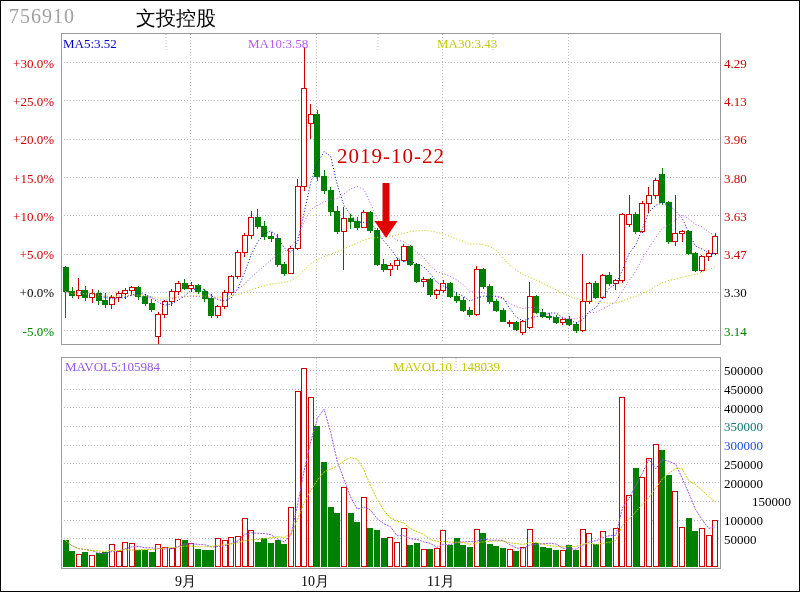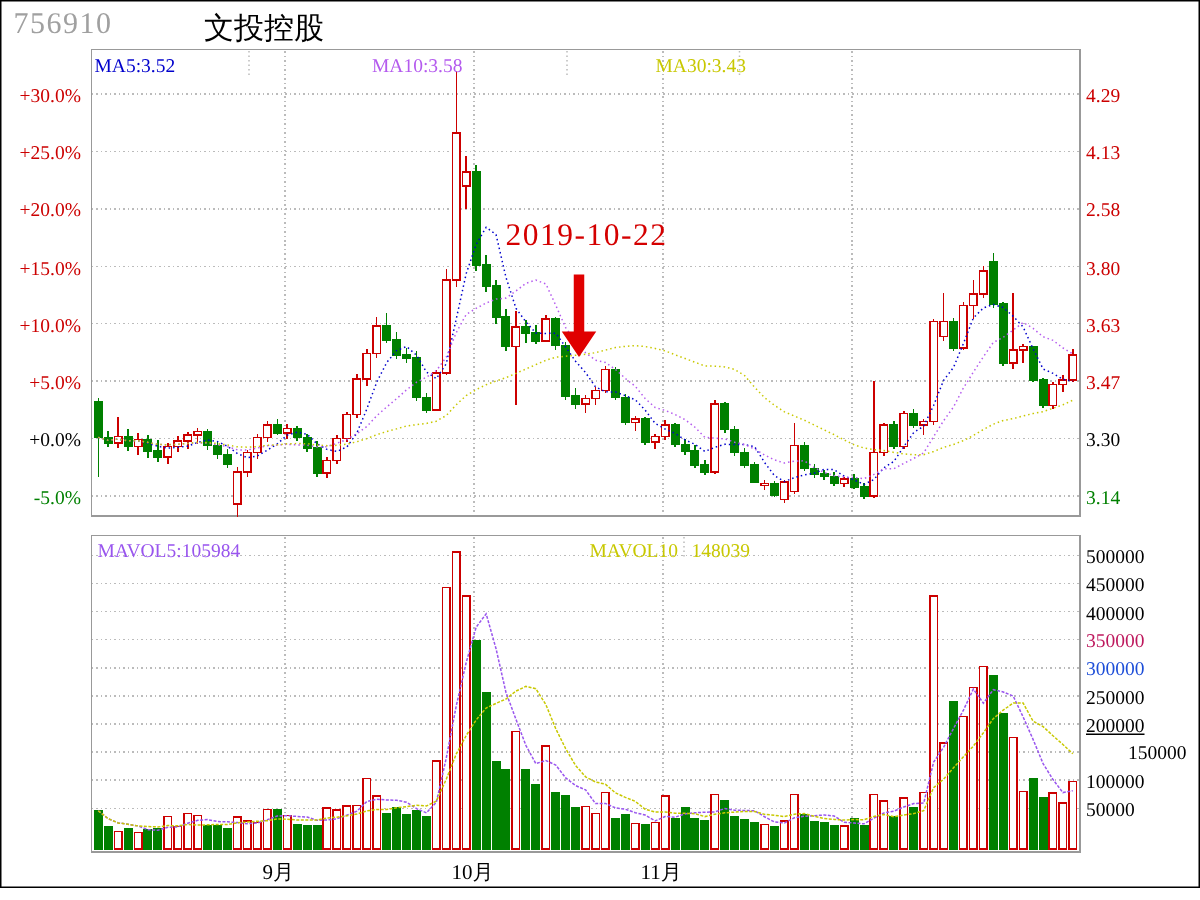--- a/index.html
+++ b/index.html
@@ -367,38 +367,38 @@
   <div class="abs" id="stock-name">文投控股</div>
 
   <div class="abs" id="annotation-text">2019-10-22</div>
 
   <div id="labels-layer">
       <div class="abs tick " style="color: rgb(204, 0, 0); top: 56.69px; left: -6px; width: 60px; text-align: right;">+30.0%</div>
       <div class="abs tick " style="color: rgb(204, 0, 0); top: 56.69px; left: 724px;">4.29</div>
       <div class="abs tick " style="color: rgb(204, 0, 0); top: 94.975px; left: -6px; width: 60px; text-align: right;">+25.0%</div>
       <div class="abs tick " style="color: rgb(204, 0, 0); top: 94.975px; left: 724px;">4.13</div>
       <div class="abs tick " style="color: rgb(204, 0, 0); top: 133.26px; left: -6px; width: 60px; text-align: right;">+20.0%</div>
-      <div class="abs tick " style="color: rgb(204, 0, 0); top: 133.26px; left: 724px;">2.58</div>
+      <div class="abs tick " style="color: rgb(204, 0, 0); top: 133.26px; left: 724px;">3.96</div>
       <div class="abs tick " style="color: rgb(204, 0, 0); top: 171.545px; left: -6px; width: 60px; text-align: right;">+15.0%</div>
       <div class="abs tick " style="color: rgb(204, 0, 0); top: 171.545px; left: 724px;">3.80</div>
       <div class="abs tick " style="color: rgb(204, 0, 0); top: 209.83px; left: -6px; width: 60px; text-align: right;">+10.0%</div>
       <div class="abs tick " style="color: rgb(204, 0, 0); top: 209.83px; left: 724px;">3.63</div>
       <div class="abs tick " style="color: rgb(204, 0, 0); top: 248.115px; left: -6px; width: 60px; text-align: right;">+5.0%</div>
       <div class="abs tick " style="color: rgb(204, 0, 0); top: 248.115px; left: 724px;">3.47</div>
       <div class="abs tick " style="color: rgb(0, 0, 0); top: 286.4px; left: -6px; width: 60px; text-align: right;">+0.0%</div>
       <div class="abs tick " style="color: rgb(0, 0, 0); top: 286.4px; left: 724px;">3.30</div>
       <div class="abs tick " style="color: rgb(0, 128, 0); top: 324.685px; left: -6px; width: 60px; text-align: right;">-5.0%</div>
       <div class="abs tick " style="color: rgb(0, 128, 0); top: 324.685px; left: 724px;">3.14</div>
       <div class="abs tick " style="color: rgb(0, 0, 0); top: 364.3px; left: 724px;">500000</div>
       <div class="abs tick " style="color: rgb(0, 0, 0); top: 383.03px; left: 724px;">450000</div>
       <div class="abs tick " style="color: rgb(0, 0, 0); top: 401.76px; left: 724px;">400000</div>
-      <div class="abs tick " style="color: #be185d; top: 420.49px; left: 724px;">350000</div>
+      <div class="abs tick " style="color: #0f766e; top: 420.49px; left: 724px;">350000</div>
       <div class="abs tick " style="color: #1d4ed8; top: 439.22px; left: 724px;">300000</div>
       <div class="abs tick " style="color: rgb(0, 0, 0); top: 457.95px; left: 724px;">250000</div>
-      <div class="abs tick " style="color: rgb(0, 0, 0); top: 476.68px; left: 724px; text-decoration: underline;">200000</div>
+      <div class="abs tick " style="color: rgb(0, 0, 0); top: 476.68px; left: 724px;">200000</div>
       <div class="abs tick " style="color: rgb(0, 0, 0); top: 495.41px; left: 752px;">150000</div>
       <div class="abs tick " style="color: rgb(0, 0, 0); top: 514.14px; left: 724px;">100000</div>
       <div class="abs tick " style="color: rgb(0, 0, 0); top: 532.87px; left: 724px;">50000</div>
       <div class="abs month" style="left: 175px; width: 40px;">9月</div>
       <div class="abs month" style="left: 301px; width: 40px;">10月</div>
       <div class="abs month" style="left: 427px; width: 40px;">11月</div>
       <div class="abs month" style="left: 553px; width: 40px; margin-top: 46px;">12月</div>
       <div class="abs ma-label" style="left: 63px; color: rgb(0, 0, 204);">MA5:3.52</div>
       <div class="abs ma-label" style="left: 248px; color: rgb(180, 90, 238);">MA10:3.58</div>
       <div class="abs ma-label" style="left: 437px; color: rgb(200, 200, 0);">MA30:3.43</div>

